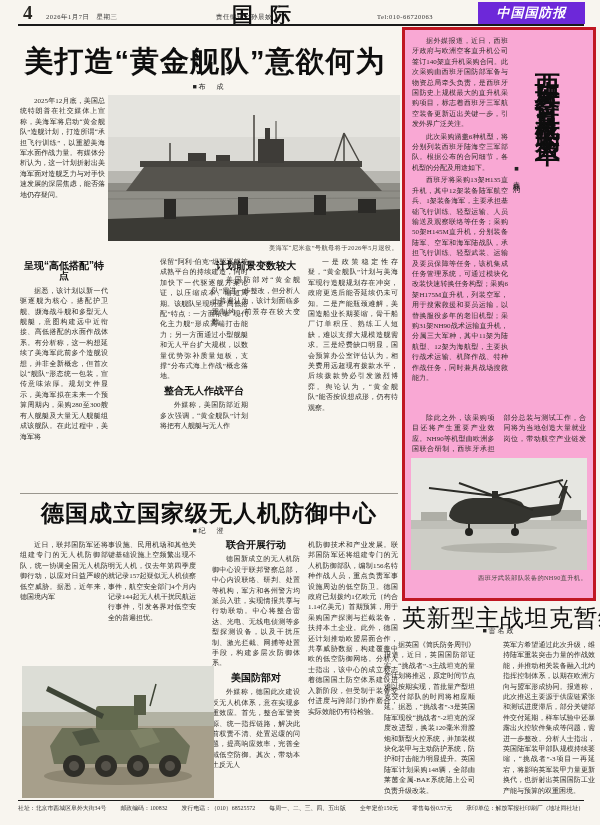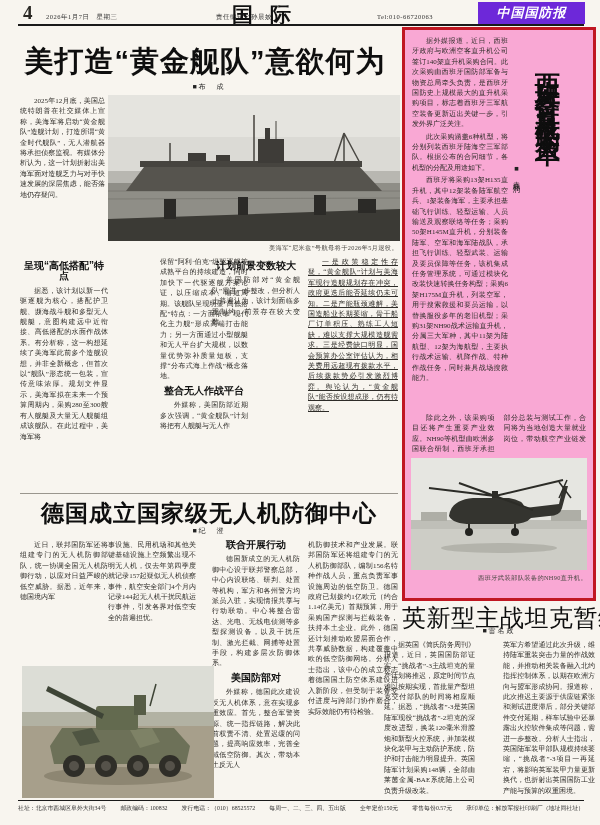--- a/index.html
+++ b/index.html
@@ -53,21 +53,21 @@
   <div class="abs hmeta" style="left:216px;top:13px;">责任编辑／孙晨姣</div>
   <div class="abs section-title" style="left:232px;top:1px;">国际</div>
   <div class="abs hmeta" style="left:377px;top:13px;">Tel:010-66720063</div>
   <div class="abs logo" style="left:478px;top:2px;width:107px;height:22px;line-height:22px;">中国国防报</div>
   <div class="abs rule" style="left:18px;top:24px;width:566px;height:1.5px;"></div>
 
   <div class="abs h-lead" style="left:10px;top:42px;width:390px;">美打造“黄金舰队”意欲何为</div>
   <div class="abs byline" style="left:20px;top:82px;width:378px;">■布　成</div>
 
   <div class="abs col" style="left:20px;top:96px;width:85px;height:148px;">
-    <p>2025年12月底，美国总统特朗普在社交媒体上宣称，美海军将启动“黄金舰队”造舰计划，打造所谓“黄金时代舰队”，无人潜航器将承担侦察监视。有媒体分析认为，这一计划折射出美海军面对造舰乏力与对手快速发展的深层焦虑，能否落地仍存疑问。</p>
+    <p>2025年12月底，美国总统特朗普在社交媒体上宣称，美海军将启动“黄金舰队”造舰计划，打造所谓“承担飞行训练”，以重塑美海军水面作战力量。有媒体分析认为，这一计划折射出美海军面对造舰乏力与对手快速发展的深层焦虑，能否落地仍存疑问。</p>
   </div>
 
   <div class="abs" style="left:108px;top:95px;width:292px;height:146px;">
     <svg width="292" height="146" viewBox="0 0 292 146">
       <rect width="292" height="146" fill="#dbdad5"></rect>
       <rect width="292" height="42" fill="#e5e4df"></rect>
       <rect y="76" width="292" height="12" fill="#b8b7b1"></rect>
       <rect y="88" width="292" height="58" fill="#8f8e87"></rect>
       <line x1="0" y1="96" x2="292" y2="96" stroke="#7c7b74" stroke-width="1"></line>
       <line x1="0" y1="104" x2="292" y2="103" stroke="#7c7b74" stroke-width="1"></line>
@@ -96,21 +96,21 @@
   </div>
   <div class="abs col" style="left:121px;top:257px;width:88px;height:232px;margin-left:39px;">
     <p class="cont">保留“阿利·伯克”级驱逐舰等成熟平台的持续建造，同时加快下一代驱逐舰方案论证，以压缩成本、缩短周期。该舰队呈现明显“高低搭配”特点：一方面依靠“现代化主力舰”形成高端打击能力；另一方面通过小型舰艇和无人平台扩大规模，以数量优势弥补质量短板，支撑“分布式海上作战”概念落地。</p>
     <div class="subhead">整合无人作战平台</div>
     <p>外媒称，美国防部近期多次强调，“黄金舰队”计划将把有人舰艇与无人作</p>
   </div>
   <div class="abs col" style="left:212px;top:257px;width:88px;height:232px;">
     <div class="subhead">计划前景变数较大</div>
     <p>美国防部对“黄金舰队”需进一步整改，但分析人士普遍认为，该计划面临多重制约，前景存在较大变数。</p>
   </div>
-  <div class="abs col" style="left:308px;top:257px;width:90px;height:232px;text-decoration:underline;">
+  <div class="abs col" style="left:308px;top:257px;width:90px;height:232px;">
     <p>一是政策稳定性存疑，“黄金舰队”计划与美海军现行造舰规划存在冲突，政府更迭后能否延续仍未可知。二是产能瓶颈难解，美国造船业长期萎缩，骨干船厂订单积压、熟练工人短缺，难以支撑大规模造舰需求。三是经费缺口明显，国会预算办公室评估认为，相关费用远超现有拨款水平，后续拨款势必引发激烈博弈。舆论认为，“黄金舰队”能否按设想成形，仍有待观察。</p>
   </div>
 
   <div class="abs rule-thin" style="left:20px;top:493px;width:378px;height:1px;"></div>
 
   <div class="abs h-mid" style="left:20px;top:498px;width:378px;">德国成立国家级无人机防御中心</div>
   <div class="abs byline" style="left:20px;top:526px;width:378px;">■纪　澄</div>
 
   <div class="abs col" style="left:20px;top:540px;width:88px;height:122px;">
     <p>近日，联邦国防军还将组建专门的无人机防御部队，统一协调全国无人机防御行动，以应对日益严峻的低空威胁。据悉，近年来，德国境内军</p>

